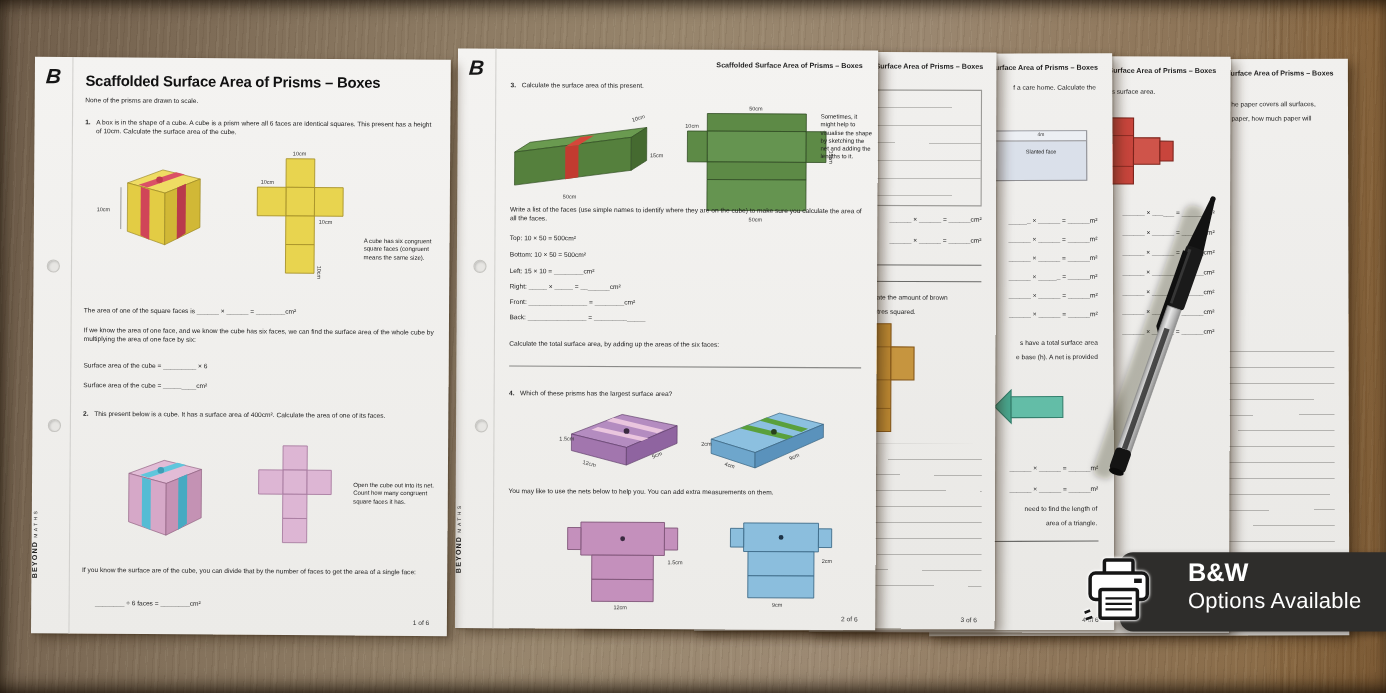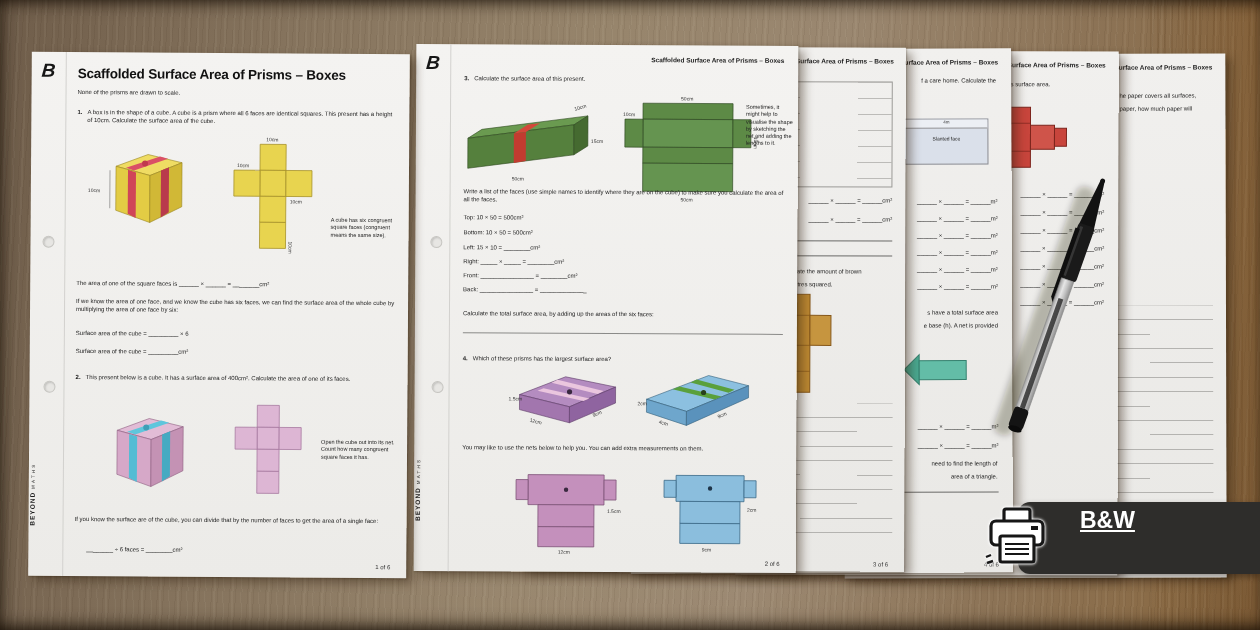--- a/index.html
+++ b/index.html
@@ -36,21 +36,21 @@
   .qnum{font-weight:bold;flex:0 0 auto;}
   .eq{position:absolute;font-size:6px;color:#222;white-space:nowrap;}
   .blankline{position:absolute;border-bottom:1px solid #6a6a68;}
   .rules{position:absolute;background-image:repeating-linear-gradient(to bottom, transparent 0 13.6px, #b4b3b0 13.6px 14.4px);}
   .ansbox{position:absolute;border:1px solid #9b9a97;
     background-image:repeating-linear-gradient(to bottom, transparent 0 15.2px, #bcbbb8 15.2px 16px);}
   .pagenum{position:absolute;font-size:6px;color:#333;white-space:nowrap;}
   .svglabel{font-size:5px;fill:#333;font-family:"Liberation Sans",sans-serif;}
   .badge{position:absolute;left:1018px;top:502px;width:242px;height:72px;background:#2e2d2b;
     border-radius:12px 0 0 12px;z-index:28;box-shadow:0 3px 6px rgba(20,12,4,0.4);}
-  .badge .l1{position:absolute;left:62px;top:5px;color:#fff;font-size:23px;font-weight:bold;text-decoration:underline;}
+  .badge .l1{position:absolute;left:62px;top:5px;color:#fff;font-size:23px;font-weight:bold;}
   .badge .l2{position:absolute;left:62px;top:34px;color:#fff;font-size:20px;font-weight:500;letter-spacing:0.2px;white-space:nowrap;}
   .printer{position:absolute;left:985px;top:506px;z-index:29;
     filter:drop-shadow(0 0 1px #fff) drop-shadow(0 0 1.5px #fff);}
   .pen{position:absolute;left:1048px;top:168px;z-index:25;overflow:visible;}
   .diag{position:absolute;border:1px solid #8f8f93;background:#dae0ea;}
   .diag .dtop{position:absolute;left:0;right:0;top:0;height:9px;background:#eceff4;border-bottom:1px solid #8f8f93;
     font-size:4.5px;text-align:center;color:#333;}
   .diag .dlab{position:absolute;left:0;right:0;top:16px;text-align:center;font-size:5px;color:#222;line-height:1.3;}
 </style>
 </head>
@@ -344,20 +344,21 @@
       <path d="M45,66 L49.5,66 L49.5,146 L45,139 Z" fill="#0f0f0f"></path>
       <rect x="48.5" y="118" width="13" height="138" fill="url(#barrelGrad)" stroke="#8a8a8a" stroke-width="0.6"></rect>
       <rect x="52.5" y="138" width="5" height="116" fill="#2e2e2e" opacity="0.85"></rect>
       <rect x="47.5" y="254" width="15" height="22" rx="4" fill="#141414"></rect>
       <ellipse cx="55" cy="276" rx="7" ry="3" fill="#0b0b0b"></ellipse>
     </g>
   </svg>
 
   <div class="badge">
     <div class="l1">B&amp;W</div>
+    <div class="l2">Options Available</div>
   </div>
   <svg class="printer" width="64" height="62" viewBox="0 0 64 62">
     <rect x="19" y="3" width="26" height="15" rx="2" fill="#fff" stroke="#161616" stroke-width="3.2"></rect>
     <rect x="6" y="15" width="52" height="24" rx="5" fill="#fff" stroke="#161616" stroke-width="3.2"></rect>
     <rect x="15" y="30" width="34" height="26" rx="2" fill="#fff" stroke="#161616" stroke-width="3.2"></rect>
     <line x1="20" y1="38" x2="44" y2="38" stroke="#161616" stroke-width="2"></line>
     <line x1="20" y1="43" x2="44" y2="43" stroke="#161616" stroke-width="2"></line>
     <line x1="20" y1="48" x2="44" y2="48" stroke="#161616" stroke-width="2"></line>
     <rect x="46" y="20" width="7" height="4" fill="#161616"></rect>
     <line x1="2" y1="57" x2="8" y2="55" stroke="#161616" stroke-width="2.4"></line>

